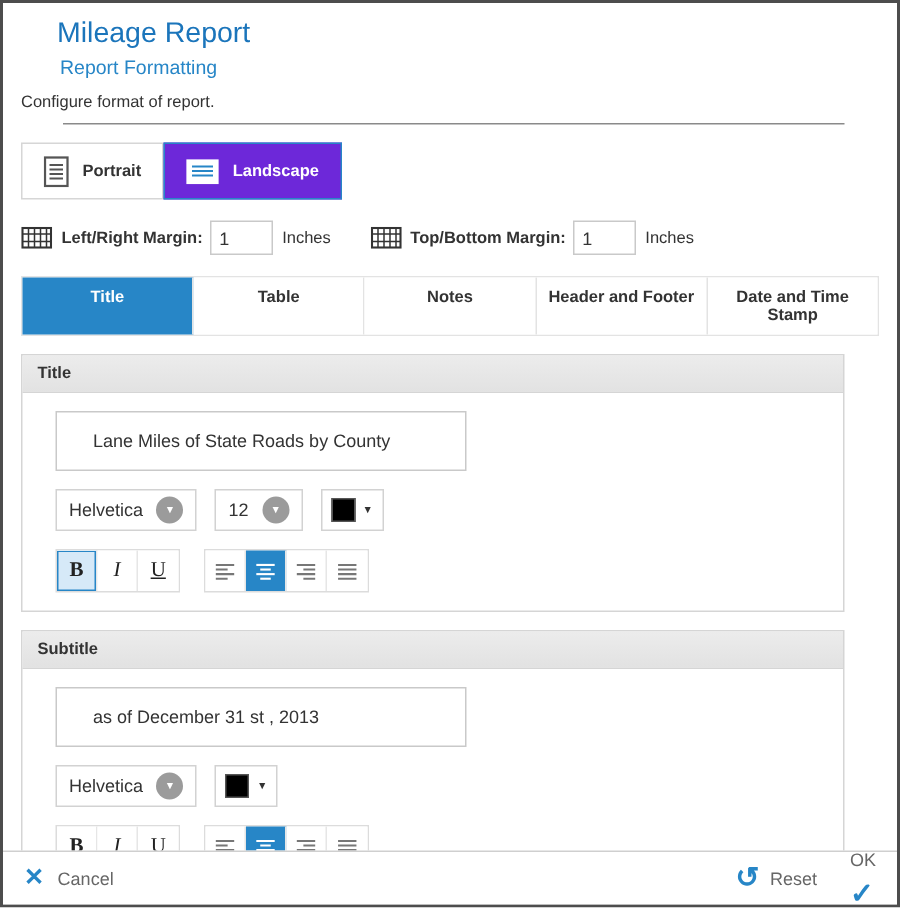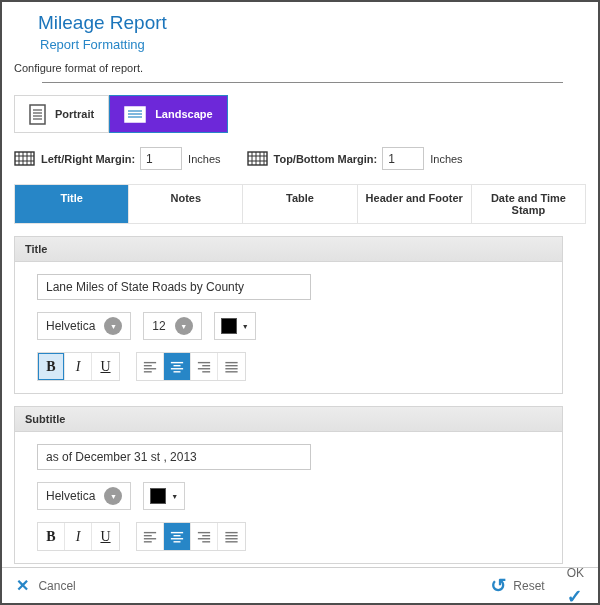--- a/index.html
+++ b/index.html
@@ -41,21 +41,21 @@
   .tab:last-child { border-right:none; }
   .tab.selected { background:#2786c7; color:#fff; }
 
   
   .panel { margin:12px 35px 0 12px; border:1px solid #d5d5d5; background:#fff; }
   .panel-header {
     background:linear-gradient(#ececec,#e2e2e2); padding:6px 10px; font-size:11px;
     font-weight:bold; color:#333; border-bottom:1px solid #d5d5d5;
   }
   .panel-body { padding:12px 22px; }
-  .text-input { width:274px; height:26px; border:1px solid #c9c9c9; padding:2px 8px; font-size:12px; color:#333; }
+  .text-input { width:274px; height:40px; border:1px solid #c9c9c9; padding:2px 24px; font-size:12px; color:#333; }
 
   .font-row { margin-top:12px; display:flex; align-items:center; gap:12px; }
   .dropdown-btn {
     display:flex; align-items:center; gap:9px; border:1px solid #d2d2d2; background:#fff;
     padding:0 8px; height:28px; font-size:12px; color:#333; cursor:pointer;
     font-family:"Liberation Sans", sans-serif;
   }
   .chev-circle {
     width:18px; height:18px; border-radius:50%; background:#9b9b9b; color:#fff;
     font-size:7px; display:flex; align-items:center; justify-content:center;
@@ -165,22 +165,22 @@
         </svg>
       </span>
       <label>Top/Bottom Margin:</label>
       <input class="margin-input" type="text" value="1" style="">
       <span class="margin-units">Inches</span>
     </div>
   </div>
 
   <div class="tabs">
     <div class="tab selected">Title</div>
+    <div class="tab">Table</div>
     <div class="tab">Notes</div>
-    <div class="tab">Table</div>
     <div class="tab">Header and Footer</div>
     <div class="tab">Date and Time Stamp</div>
   </div>
 
   <div class="panel">
     <div class="panel-header">Title</div>
     <div class="panel-body">
       <input class="text-input" type="text" value="Lane Miles of State Roads by County" style="">
       <div class="font-row">
         <button class="dropdown-btn">

